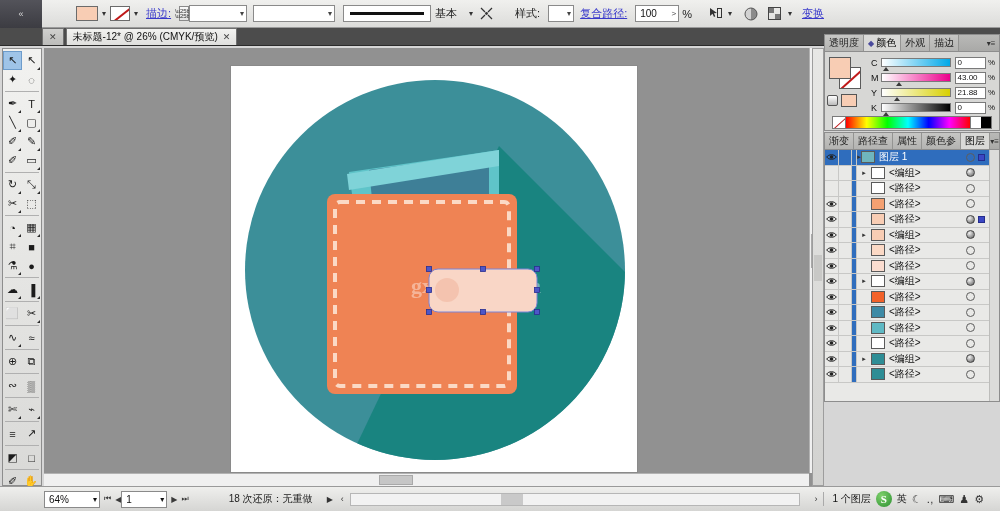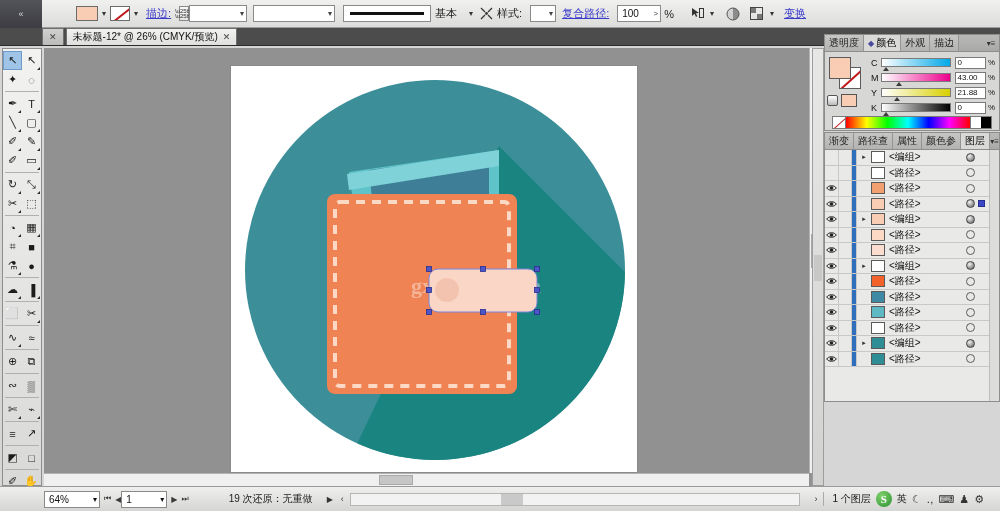--- a/index.html
+++ b/index.html
@@ -328,21 +328,21 @@
         <i></i>
       </div>
     <span class="ctrl-label" style="margin-left:4px">基本</span>
     <span class="mini-arrow">▾</span>
     <span class="ico-btn">
       <svg width="13" height="13" viewBox="0 0 13 13">
           <path d="M1 1 L5 5 M12 1 L8 5 M1 12 L5 8 M12 12 L8 8" stroke="#333" stroke-width="1.2" fill="none"></path>
           <circle cx="6.5" cy="6.5" r="1.4" fill="#333"></circle>
         </svg>
     </span>
-    <span class="ctrl-label" style="margin-left:2px">样式:</span>
+    <span class="ctrl-label" style="margin-left:20px">样式:</span>
     <div class="combo" style="width:26px">
       <span class="cv"></span>
       <span class="ar">▾</span>
     </div>
     <span class="ctrl-label link" style="margin-left:6px">复合路径:</span>
     <div class="combo" style="width:44px">
       <span class="cv">100</span>
       <span class="ar">&gt;</span>
     </div>
     <span class="ctrl-label" style="margin-left:3px">%</span>
@@ -689,20 +689,35 @@
           <span>颜色参</span>
         </div>
         <div class="ptab active">
           <span>图层</span>
         </div>
         <div class="panel-menu" style="font-size: 8px;">▾≡</div>
       </div>
     <div class="layers-body">
       <div style="display:flex; height:100%">
         <div style="flex:1; overflow:hidden" id="layer-rows">
+            <div class="lrow sel">
+              <div class="l-eye">
+                <svg width="11" height="8" viewBox="0 0 11 8">
+                  <path d="M0.7 4 C2.6 1 8.4 1 10.3 4 C8.4 7 2.6 7 0.7 4 Z" fill="none" stroke="#222" stroke-width="1"></path>
+                  <circle cx="5.5" cy="4" r="1.8" fill="#222"></circle>
+                </svg>
+              </div>
+              <div class="l-lock"></div>
+              <div class="l-bar"></div>
+              <div class="l-indent" style="width: 4px;">▸</div>
+              <div class="l-thumb" style="background: rgb(111, 181, 189);"></div>
+              <div class="l-name">图层 1</div>
+              <div class="l-target"></div>
+              <div class="l-select"></div>
+            </div>
             <div class="lrow">
               <div class="l-eye"></div>
               <div class="l-lock"></div>
               <div class="l-bar"></div>
               <div class="l-indent" style="width: 14px;">▸</div>
               <div class="l-thumb" style="background: rgb(255, 255, 255);"></div>
               <div class="l-name">&lt;编组&gt;</div>
               <div class="l-target filled"></div>
               <div style="width: 11px;"></div>
             </div>
@@ -908,21 +923,21 @@
       <span class="ar" style="font-size:8px">▾</span>
     </div>
     <div class="st-nav">⏮</div>
     <div class="st-nav">◀</div>
     <div class="st-page">
       <span>1</span>
       <span class="ar" style="font-size:8px">▾</span>
     </div>
     <div class="st-nav">▶</div>
     <div class="st-nav">⏭</div>
-    <span class="st-undo">19 次还原：无重做</span>
+    <span class="st-undo">18 次还原：无重做</span>
     <span class="st-tri">▶</span>
     <span class="st-lt">‹</span>
     <div class="st-hbar">
         <div class="th"></div>
       </div>
     <span class="st-lt" style="margin-right:6px">›</span>
     <div class="st-right">
       <span class="layers-count">1 个图层</span>
       <span class="sogou-s">S</span>
       <span>英</span>

